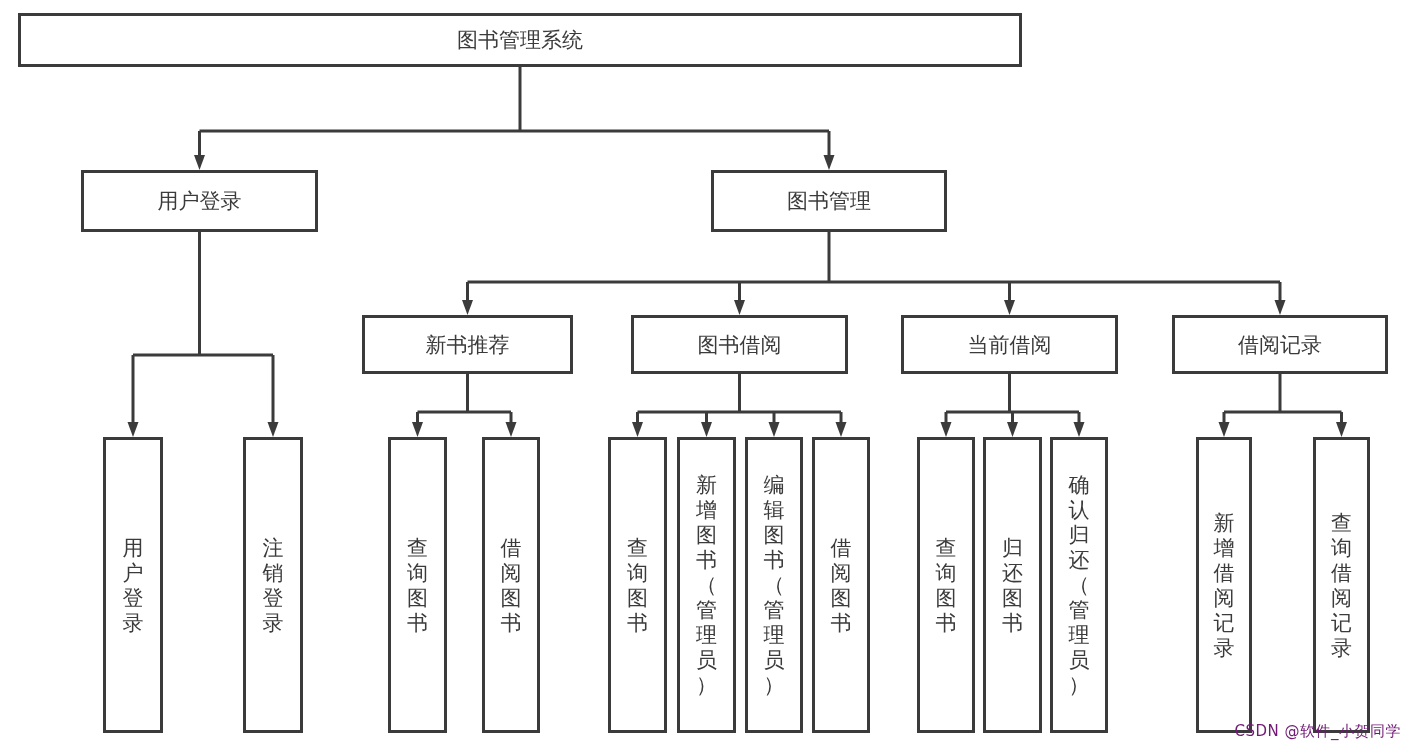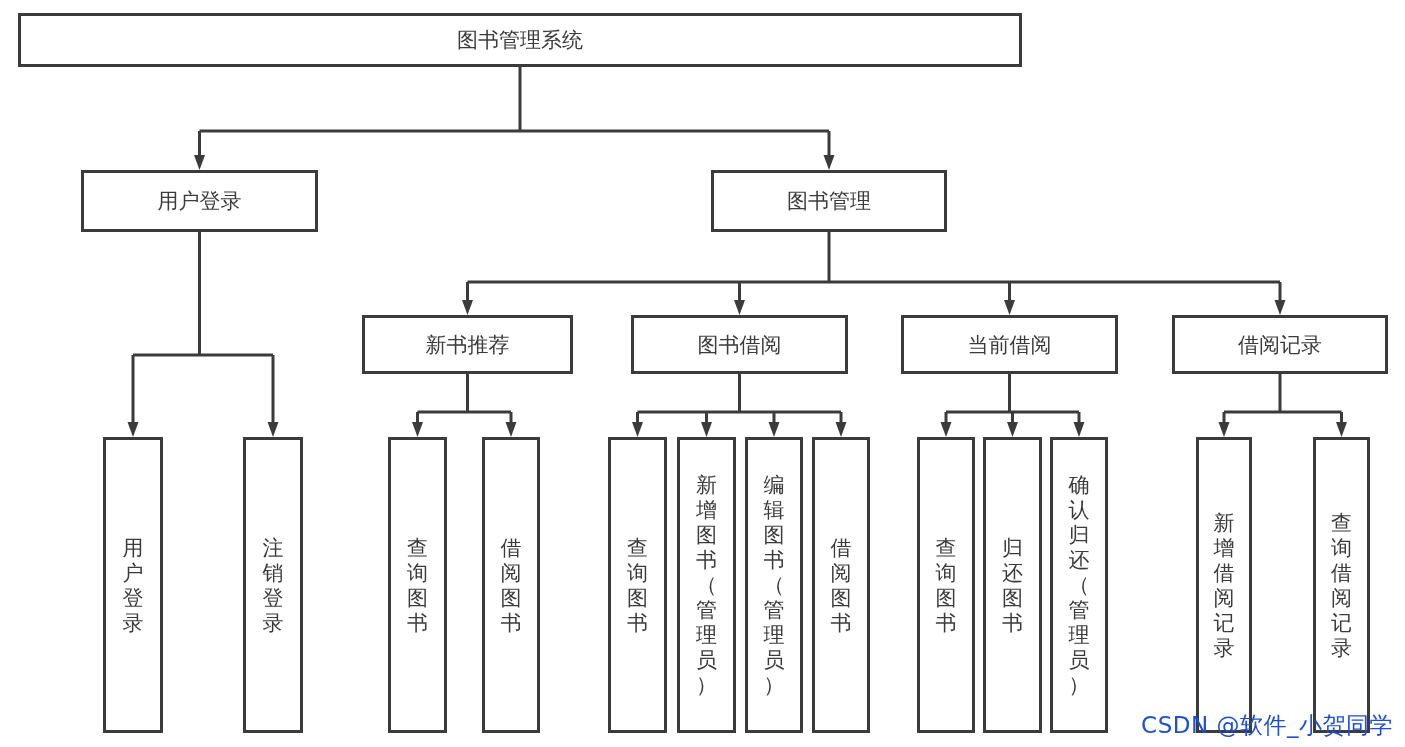--- a/index.html
+++ b/index.html
@@ -20,23 +20,23 @@
     dominant-baseline:middle;
   }
   .node-label-v{
     fill:#3b3b3b;
     font-family:"DejaVu Sans","Liberation Sans",sans-serif;
     font-size:21px;
     text-anchor:middle;
   }
   .watermark{
     position:absolute;
-    right:12px;bottom:6px;
-    color:#1d4ed8;
-    font-size:23px;
+    right:4px;bottom:6px;
+    color:#701a75;
+    font-size:15px;
     font-family:"DejaVu Sans","Liberation Sans",sans-serif;
     letter-spacing:0.5px;
     white-space:nowrap;
     pointer-events:none;
   }
 </style>
 </head>
 <body>
 
 <div id="diagram-root">

